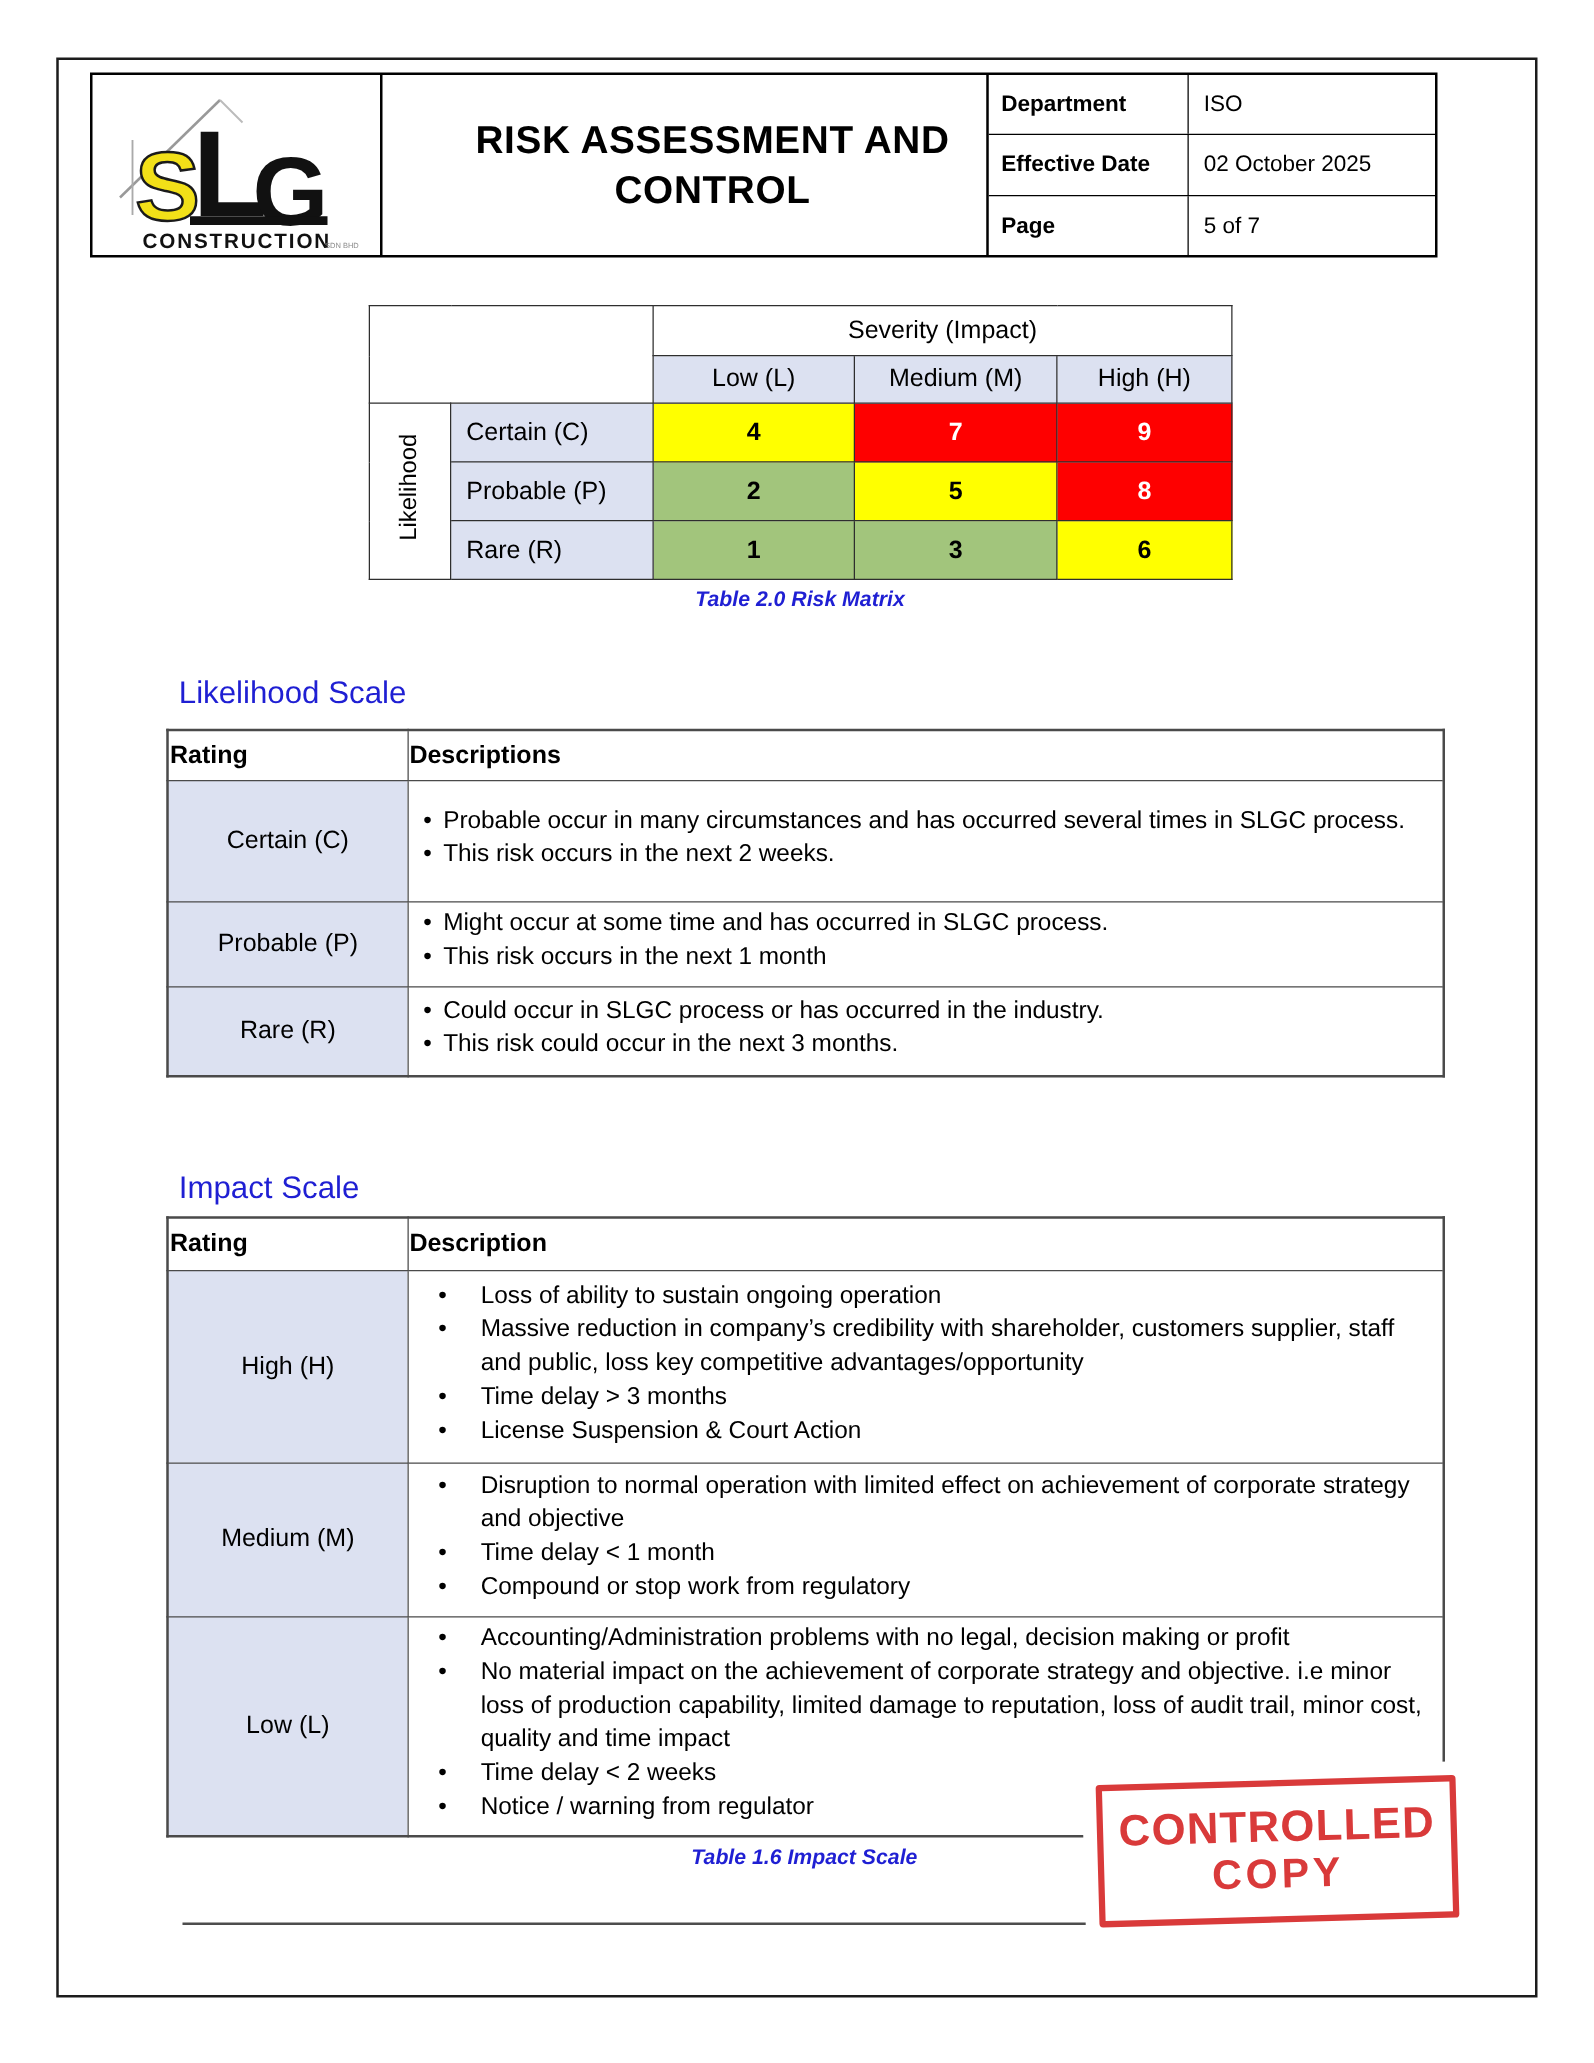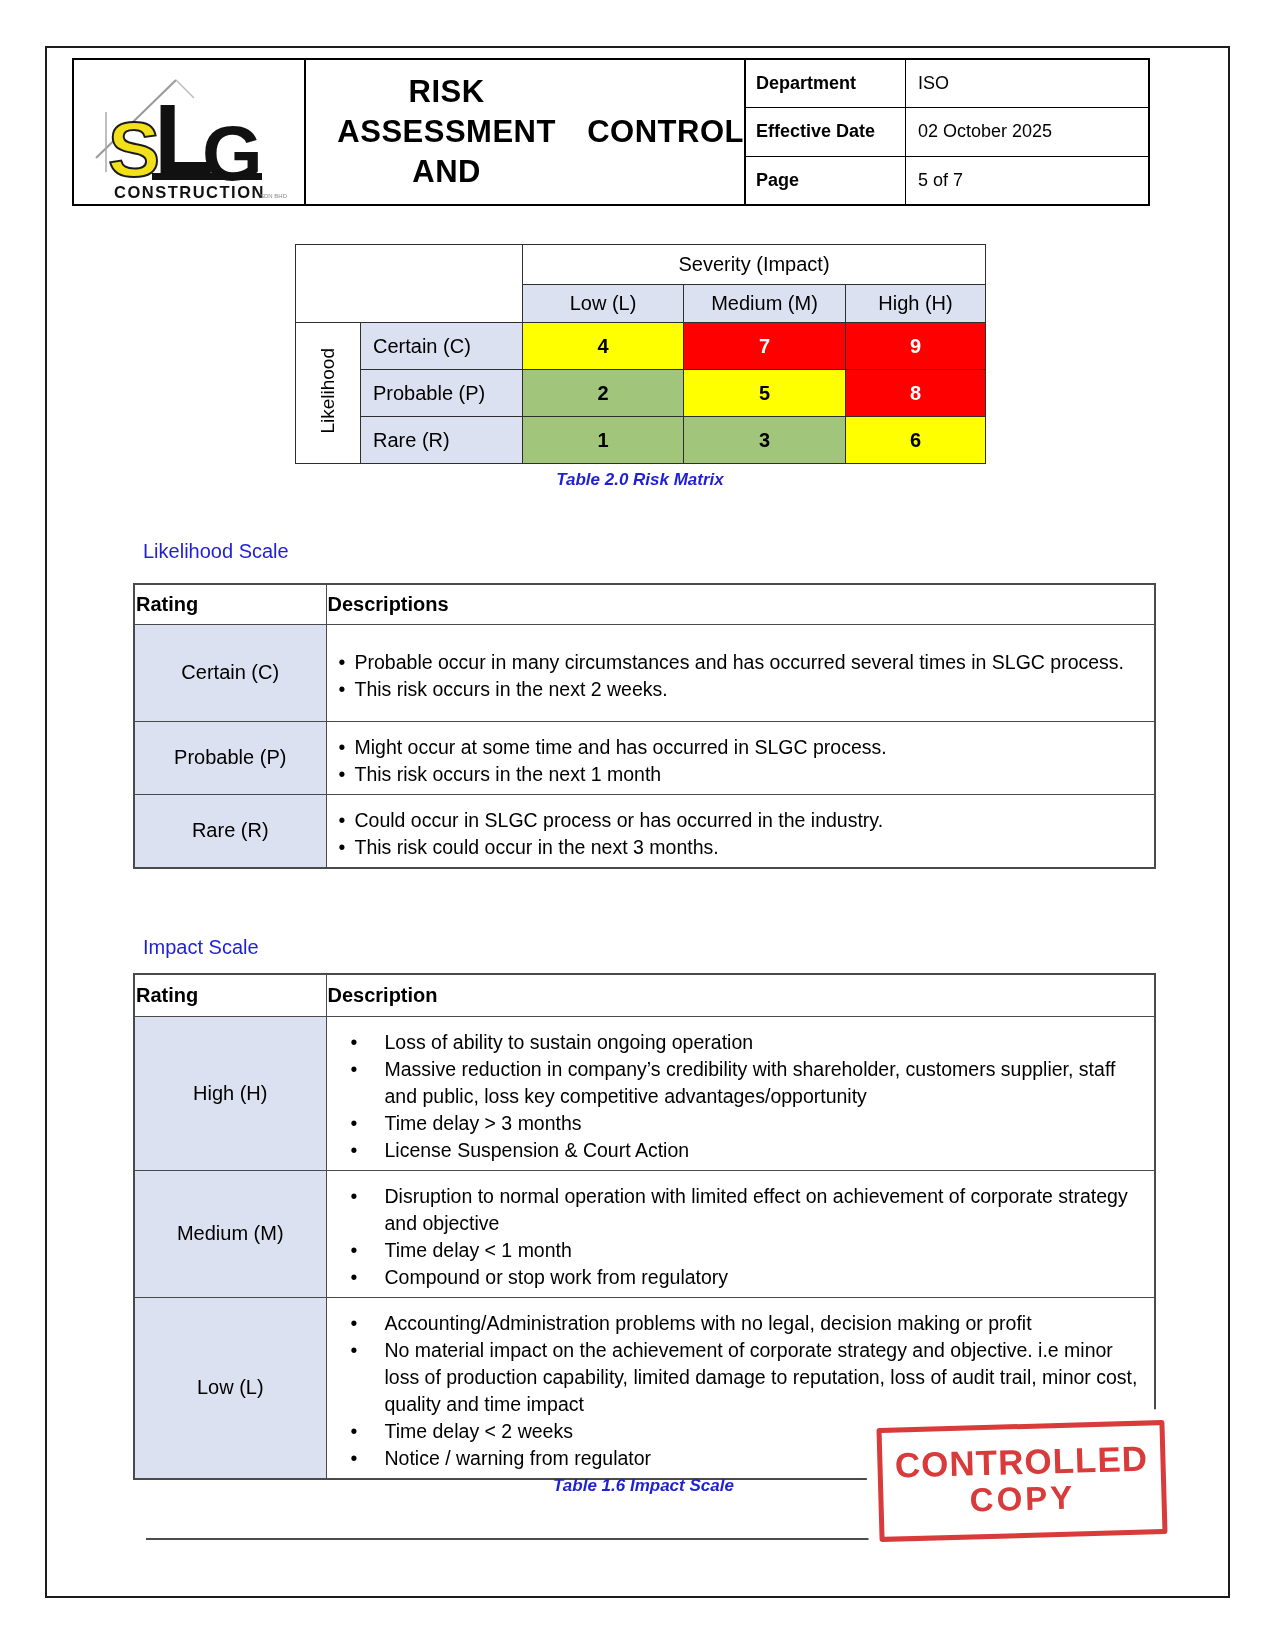--- a/index.html
+++ b/index.html
@@ -7,22 +7,22 @@
         font-family:"Liberation Sans",sans-serif;color:#000;}
   .page-border{position:absolute;left:45px;top:46px;width:1185px;height:1552px;
         border:2px solid #1c1c1c;box-sizing:border-box;}
 
   
   .header{position:absolute;left:72px;top:58px;width:1078px;height:148px;
         border:2px solid #000;box-sizing:border-box;display:flex;background:#fff;}
   .logo-cell{width:232px;min-width:232px;border-right:2px solid #000;box-sizing:border-box;position:relative;}
   .logo-cell svg{position:absolute;left:0;top:0;}
   .title-cell{width:440px;min-width:440px;border-right:2px solid #000;box-sizing:border-box;
-        display:flex;align-items:center;justify-content:center;
-        text-align:center;font-weight:bold;font-size:31px;line-height:1.28;letter-spacing:.5px;}
+        display:flex;flex-direction:column;align-items:center;justify-content:center;
+        text-align:center;font-weight:bold;font-size:31px;line-height:1.28;letter-spacing:.5px;margin-left:45px;}
   .info-cell{flex:1;display:flex;flex-direction:column;justify-content:center;}
   .info-row{flex:1;display:flex;border-bottom:1.5px solid #000;}
   .info-row:last-child{border-bottom:none;}
   .info-label{width:160px;min-width:160px;border-right:1.5px solid #000;box-sizing:border-box;
         font-weight:bold;font-size:18px;display:flex;align-items:center;padding-left:10px;}
   .info-value{flex:1;font-size:18px;display:flex;align-items:center;padding-left:12px;}
 
   
   table{border-spacing:0;}
   .matrix{position:absolute;left:295px;top:244px;border-collapse:collapse;table-layout:fixed;}
@@ -33,31 +33,31 @@
   .matrix .mrating{background:#dce1f1;padding-left:12px;height:47px;}
   .matrix .mval{text-align:center;font-weight:bold;height:47px;}
   .matrix .mlik{background:#fff;text-align:center;}
   .vert{display:inline-block;writing-mode:vertical-rl;transform:rotate(180deg);font-size:19px;}
 
   
   .caption{position:absolute;color:#1f1fd3;font-style:italic;font-weight:600;font-size:17px;text-align:center;}
   .cap-matrix{left:295px;width:690px;top:470px;}
   .cap-lik{left:133px;width:1021px;top:868px;}
   .cap-imp{left:133px;width:1021px;top:1476px;}
-  .section-heading{position:absolute;color:#1f1fd3;font-size:20px;}
+  .section-heading{position:absolute;color:#1f1fd3;font-size:25px;}
   .head-lik{left:143px;top:540px;}
   .head-imp{left:143px;top:936px;}
 
   
   .scale{position:absolute;left:133px;width:1021px;border-collapse:collapse;table-layout:fixed;
          border:2px solid #4a4a4a;}
   .scale th,.scale td{border:1.5px solid #4a4a4a;box-sizing:border-box;}
   .scale th{font-size:20px;font-weight:bold;text-align:left;background:#fff;}
   .scale .rating-cell{background:#dce1f1;text-align:center;font-size:20px;vertical-align:middle;}
-  .scale .desc-cell{background:#fff;vertical-align:middle;padding:12px 8px 6px 0;}
+  .scale .desc-cell{background:#fff;vertical-align:middle;padding:0 8px 6px 0;}
   .tbl-lik{top:583px;}
   .tbl-imp{top:973px;}
   .bullets{list-style:none;margin:0;padding:0;font-size:19.5px;}
   .bullets li{position:relative;line-height:27px;}
   .blt-lik li{padding-left:28px;}
   .blt-lik li::before{content:"\2022";position:absolute;left:12px;}
   .blt-imp li{padding-left:58px;}
   .blt-imp li::before{content:"\2022";position:absolute;left:24px;}
 
   

